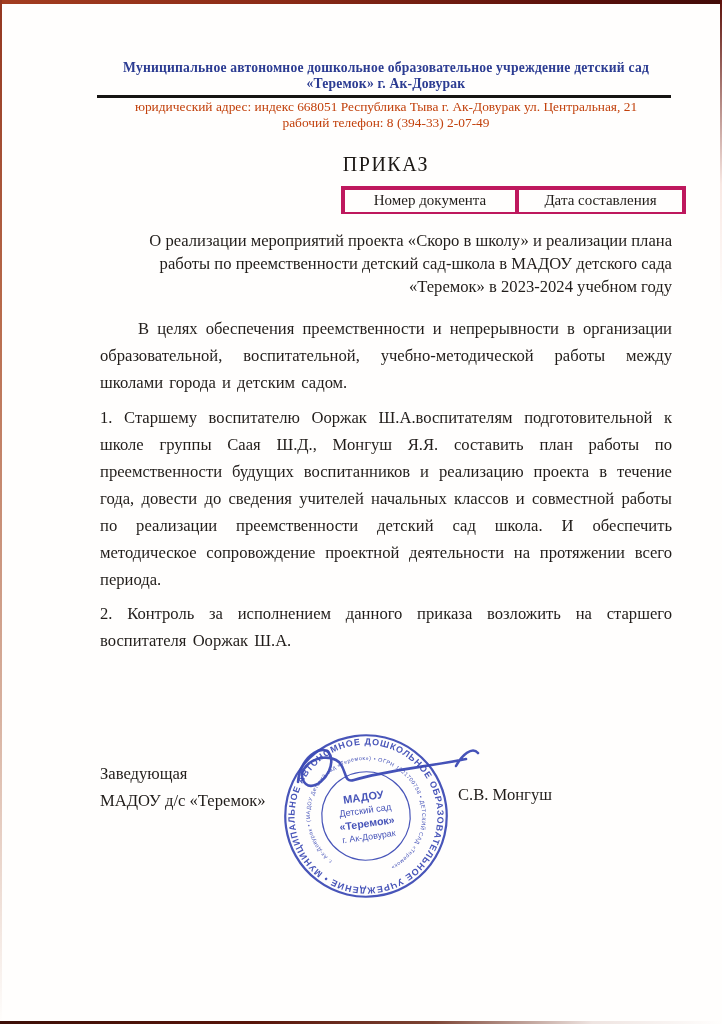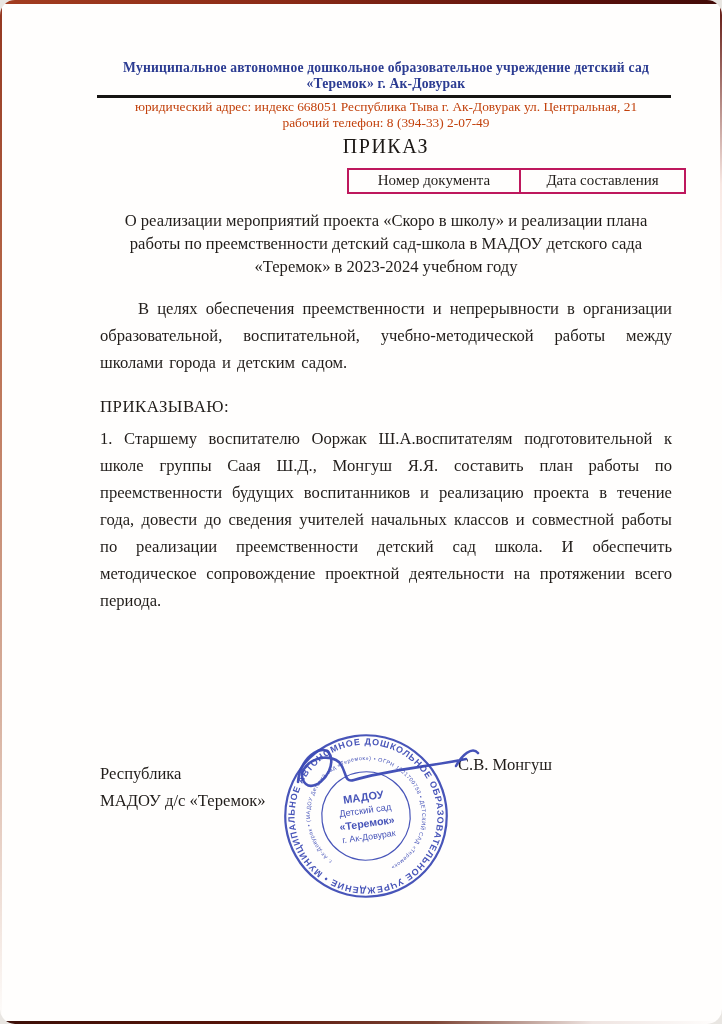--- a/index.html
+++ b/index.html
@@ -4,21 +4,20 @@
 <style>
   html,body{margin:0;padding:0;background:#e9e6e2;}
   .scan{
     position:relative;
     width:722px;height:1024px;
     background:#fffefd;
     overflow:hidden;
     font-family:"Liberation Serif","DejaVu Serif",serif;
     color:#211d1a;
     box-sizing:border-box;
-    border-radius:15px;
   }
   
   .edge-top{position:absolute;top:0;left:0;width:100%;height:4px;
     background:linear-gradient(90deg,#a33d20 0%,#8a2a16 40%,#5c110b 78%,#420b08 100%);}
   .edge-left{position:absolute;top:0;left:0;width:2px;height:100%;
     background:linear-gradient(180deg,#93361f 0%,#b86a4a 30%,#d8b2a0 70%,rgba(216,178,160,0) 100%);}
   .edge-bottom{position:absolute;bottom:0;left:0;width:100%;height:3px;
     background:linear-gradient(90deg,#3c0f08 0%,#571409 35%,#7c4434 60%,rgba(190,150,140,.25) 82%,rgba(190,150,140,0) 100%);}
   .edge-right{position:absolute;top:0;right:0;width:2px;height:30%;
     background:linear-gradient(180deg,#5e120c 0%,rgba(240,200,190,.4) 60%,rgba(240,200,190,0) 100%);}
@@ -27,50 +26,50 @@
 
   .org-name{
     text-align:center;font-weight:bold;font-size:13.6px;line-height:16px;
     color:#2c3c92;letter-spacing:.2px;
   }
   .rule{height:2.5px;background:#161412;margin:3px 0 1px -3px;width:574px;}
   .address{text-align:center;font-size:13.4px;line-height:16px;color:#c2410c;}
 
   .prikaz{
     text-align:center;font-size:20px;letter-spacing:1.5px;
-    margin-top:4px;color:#1c1815;
+    margin-top:22px;color:#1c1815;
   }
 
   .doc-table-wrap{display:flex;justify-content:flex-end;margin:10px -14px 0 0;}
   table.doc-table{border-collapse:collapse;font-size:15px;}
   table.doc-table td{
-    border:2px solid #be185d;text-align:center;
+    border:4px solid #be185d;text-align:center;
     padding:1px 14px;height:20px;
   }
   table.doc-table tr.hdr td{border-bottom-width:2.5px;}
   table.doc-table td.c1{width:142px;}
   table.doc-table td.c2{width:135px;}
 
   .subject{
-    margin-top:15px;text-align:center;
+    margin-top:15px;text-align:right;
     font-size:16.6px;line-height:23px;
   }
   .para{
     margin-top:17px;text-align:justify;
     font-size:16.6px;line-height:27px;
     word-spacing:2px;
     font-family:Liberation Serif, serif;
   }
   .para.indent{text-indent:38px;}
   .order-word{margin-top:21px;font-size:16.8px;letter-spacing:.5px;}
   .item1{margin-top:8px;}
   .item2{margin-top:7px;}
 
   .sig-left{position:absolute;left:100px;top:760px;font-size:16.6px;line-height:27px;}
-  .sig-name{position:absolute;left:458px;top:755px;font-size:16.6px;}
+  .sig-name{position:absolute;left:458px;top:785px;font-size:16.6px;}
 
   .stamp{position:absolute;left:281px;top:731px;width:170px;height:170px;opacity:.93;}
   .autograph{position:absolute;left:284px;top:738px;width:210px;height:72px;}
 </style>
 </head>
 <body>
 
 <div class="scan">
   <div class="edge-top"></div>
   <div class="edge-left"></div>
@@ -101,28 +100,28 @@
           <td class="c2">Дата составления</td>
         </tr>
       </tbody>
         </table>
     </div>
 
     <div class="subject">О реализации мероприятий проекта «Скоро в школу» и реализации плана работы по  преемственности детский сад-школа в МАДОУ детского сада «Теремок» в 2023-2024 учебном году</div>
 
     <div class="para indent">В целях обеспечения преемственности и непрерывности в организации образовательной, воспитательной, учебно-методической работы между школами города и детским садом.</div>
 
-    <div class="order-word">ПРИКАЗЫВАЮ:</div>
 
     <div class="para item1">1. Старшему воспитателю Ооржак Ш.А.воспитателям подготовительной к школе группы Саая Ш.Д., Монгуш Я.Я. составить план работы по преемственности будущих воспитанников и реализацию проекта в течение года, довести до сведения учителей начальных классов и совместной работы по реализации преемственности детский сад школа. И  обеспечить методическое сопровождение проектной деятельности на протяжении всего периода.</div>
+    <div class="para item2">2. Контроль за исполнением данного приказа возложить на старшего воспитателя Ооржак Ш.А.</div>
 
   </div>
 
   <div class="sig-left">
-    <div>Республика</div>
+    <div>Заведующая</div>
     <div>МАДОУ д/с «Теремок»</div>
   </div>
   <div class="sig-name">С.В. Монгуш</div>
 
   <svg class="stamp" viewBox="0 0 200 200">
     <g transform="rotate(-8 100 100)" fill="none" stroke="#3b49b4">
       <circle cx="100" cy="100" r="95" stroke-width="2.6"></circle>
       <circle cx="100" cy="100" r="52" stroke-width="1.4"></circle>
       <defs>
         <path id="outerRing" d="M 40.6,159.4 A 84,84 0 1 1 159.4,159.4 A 84,84 0 0 1 40.6,159.4"></path>

